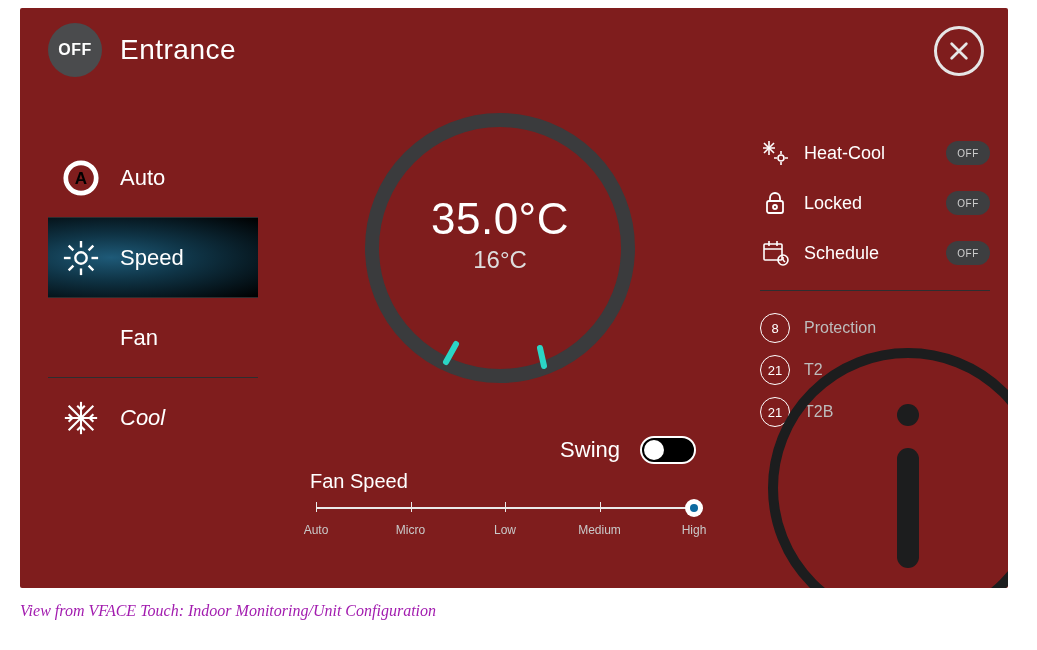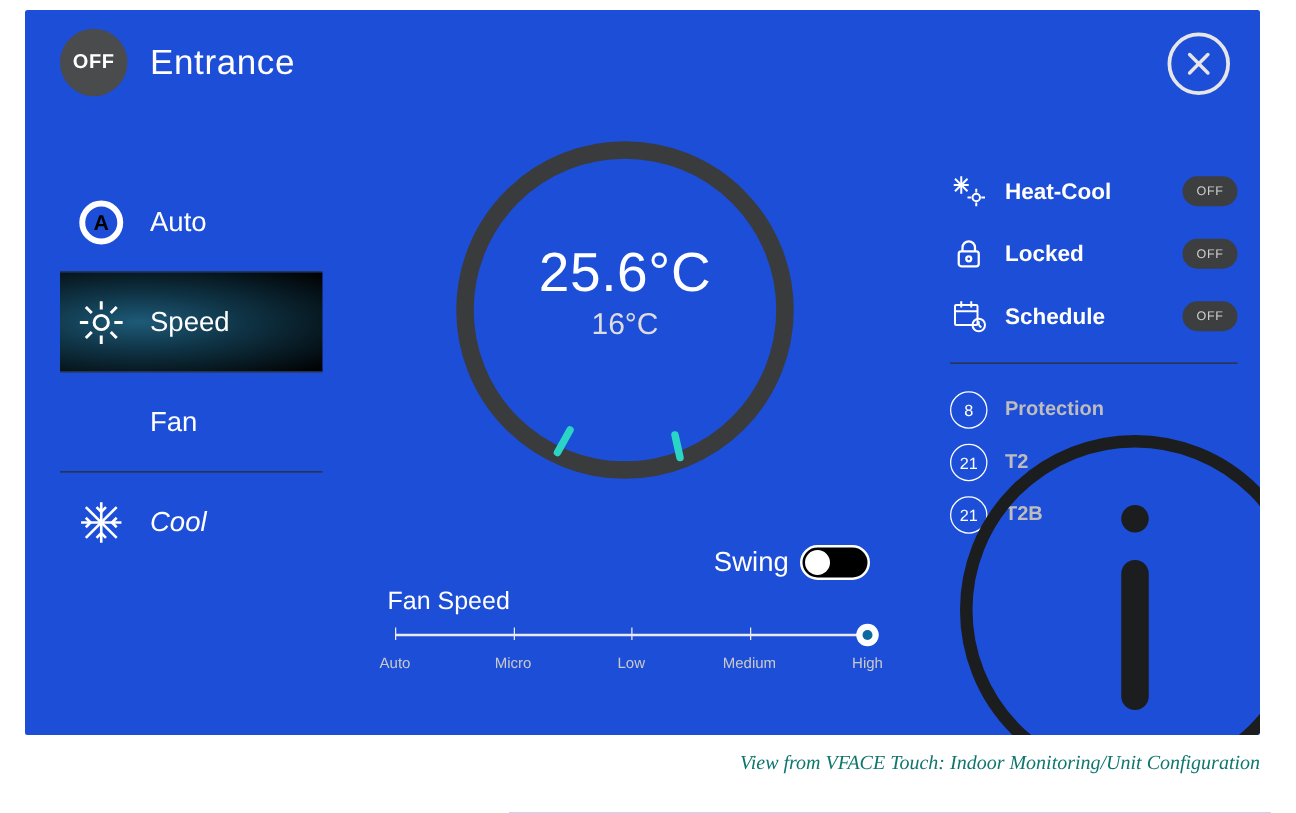--- a/index.html
+++ b/index.html
@@ -1,19 +1,19 @@
 <!DOCTYPE html>
 <html><head>
 <meta charset="utf-8">
 <style>
   * { box-sizing: border-box; margin: 0; padding: 0; }
   html, body { width: 1037px; height: 650px; background: #fff; font-family: "Segoe UI", "Helvetica Neue", Arial, sans-serif; overflow: hidden; }
   .device {
     position: absolute; left: 20px; top: 8px; width: 988px; height: 580px;
-    background: #1d4ed8; color: #fff; border-radius: 2px; overflow: hidden;
+    background: #7f1d1d; color: #fff; border-radius: 2px; overflow: hidden;
   }
 
   
   .hdr { position: absolute; left: 0; top: 0; right: 0; height: 84px; display: flex; align-items: center; padding-left: 28px; }
   .off-pill {
     width: 54px; height: 54px; border-radius: 50%; background: #4a4b4d;
     display: flex; align-items: center; justify-content: center;
     color: #fff; font-weight: 800; font-size: 16px; letter-spacing: 0.5px;
     cursor: pointer;
   }
@@ -46,21 +46,21 @@
   .dial-svg { width: 300px; height: 300px; }
   .dial-bg { fill: none; stroke: #3a3b3d; stroke-width: 14; }
   .dial-tick { stroke: #2bd5c5; stroke-width: 6; stroke-linecap: round; }
   .temps { position: absolute; left: 0; top: 96px; width: 300px; text-align: center; }
   .setpoint { font-size: 44px; font-weight: 400; letter-spacing: 0.5px; }
   .current  { font-size: 24px; font-weight: 300; margin-top: 2px; color: #ddd; }
 
   
   .swing-row {
     position: absolute; left: 486px; top: 428px; width: 190px;
-    display: flex; align-items: center; justify-content: flex-end; gap: 9px;
+    display: flex; align-items: center; justify-content: flex-end; gap: 20px;
     font-size: 22px; font-weight: 300;
   }
   .toggle {
     width: 56px; height: 28px; border-radius: 14px; background: #000;
     border: 2px solid #fff; position: relative; cursor: pointer; flex: 0 0 auto;
   }
   .toggle .knob {
     position: absolute; top: 2px; width: 20px; height: 20px; border-radius: 50%; background: #fff;
   }
   .toggle.off .knob { left: 2px; }
@@ -81,21 +81,21 @@
   }
   .ticklabels { position: absolute; left: 0; right: 0; top: 26px; font-size: 12px; color: #c9c9c9; font-weight: 300; }
   .ticklabel { position: absolute; transform: translateX(-50%); white-space: nowrap; }
 
   
   .right { position: absolute; left: 740px; top: 120px; width: 230px; }
   .r-row { display: flex; align-items: center; height: 50px; gap: 14px; }
   .r-icon { width: 30px; height: 30px; display: flex; align-items: center; justify-content: center; flex: 0 0 30px; }
   .r-icon svg { width: 28px; height: 28px; }
   .r-icon * { stroke: #fff; fill: none; }
-  .r-label { font-size: 18px; font-weight: 700; flex: 1; }
+  .r-label { font-size: 18px; font-weight: 400; flex: 1; }
   .pill-off {
     width: 44px; height: 24px; border-radius: 12px; background: #3d3e40;
     display: flex; align-items: center; justify-content: center;
     font-size: 10px; letter-spacing: 0.5px; color: #cfcfcf; cursor: pointer;
   }
   .r-sep { height: 1px; background: #2d2e30; margin: 12px 0 16px 0; }
   .r-value {
     width: 30px; height: 30px; border: 1.5px solid #fff; border-radius: 50%;
     display: flex; align-items: center; justify-content: center; font-size: 13px; flex: 0 0 30px;
   }
@@ -112,21 +112,21 @@
     width: 22px; height: 22px; border-radius: 50%; background: #1c1d1e;
   }
   .info-ghost::after {
     content: ''; position: absolute; left: 50%; top: 90px; transform: translateX(-50%);
     width: 22px; height: 120px; border-radius: 11px; background: #1c1d1e;
   }
 
   
   .caption {
     position: absolute; left: 20px; top: 602px; width: 988px;
-    text-align: right; color: #0f766e; font-style: italic; font-size: 16px;
+    text-align: left; color: #a21caf; font-style: italic; font-size: 16px;
     font-family: Georgia, "Times New Roman", serif;
   }
 </style>
 </head>
 <body>
 
 <div class="device">
 
   <div class="hdr">
     <div class="off-pill">OFF</div>
@@ -191,21 +191,21 @@
   </div>
 
   <div class="center">
     <div class="dial-wrap">
       <svg class="dial-svg" viewBox="0 0 300 300">
         <circle class="dial-bg" cx="150" cy="150" r="128"></circle>
         <path class="dial-tick" d="M96 264 L106 246"></path>
         <path class="dial-tick" d="M194 268 L190 250"></path>
       </svg>
       <div class="temps">
-        <div class="setpoint">25.6°C</div>
+        <div class="setpoint">35.0°C</div>
         <div class="current">16°C</div>
       </div>
     </div>
   </div>
 
   <div class="swing-row">
     <span>Swing</span>
     <div class="toggle off">
       <div class="knob"></div>
     </div>

